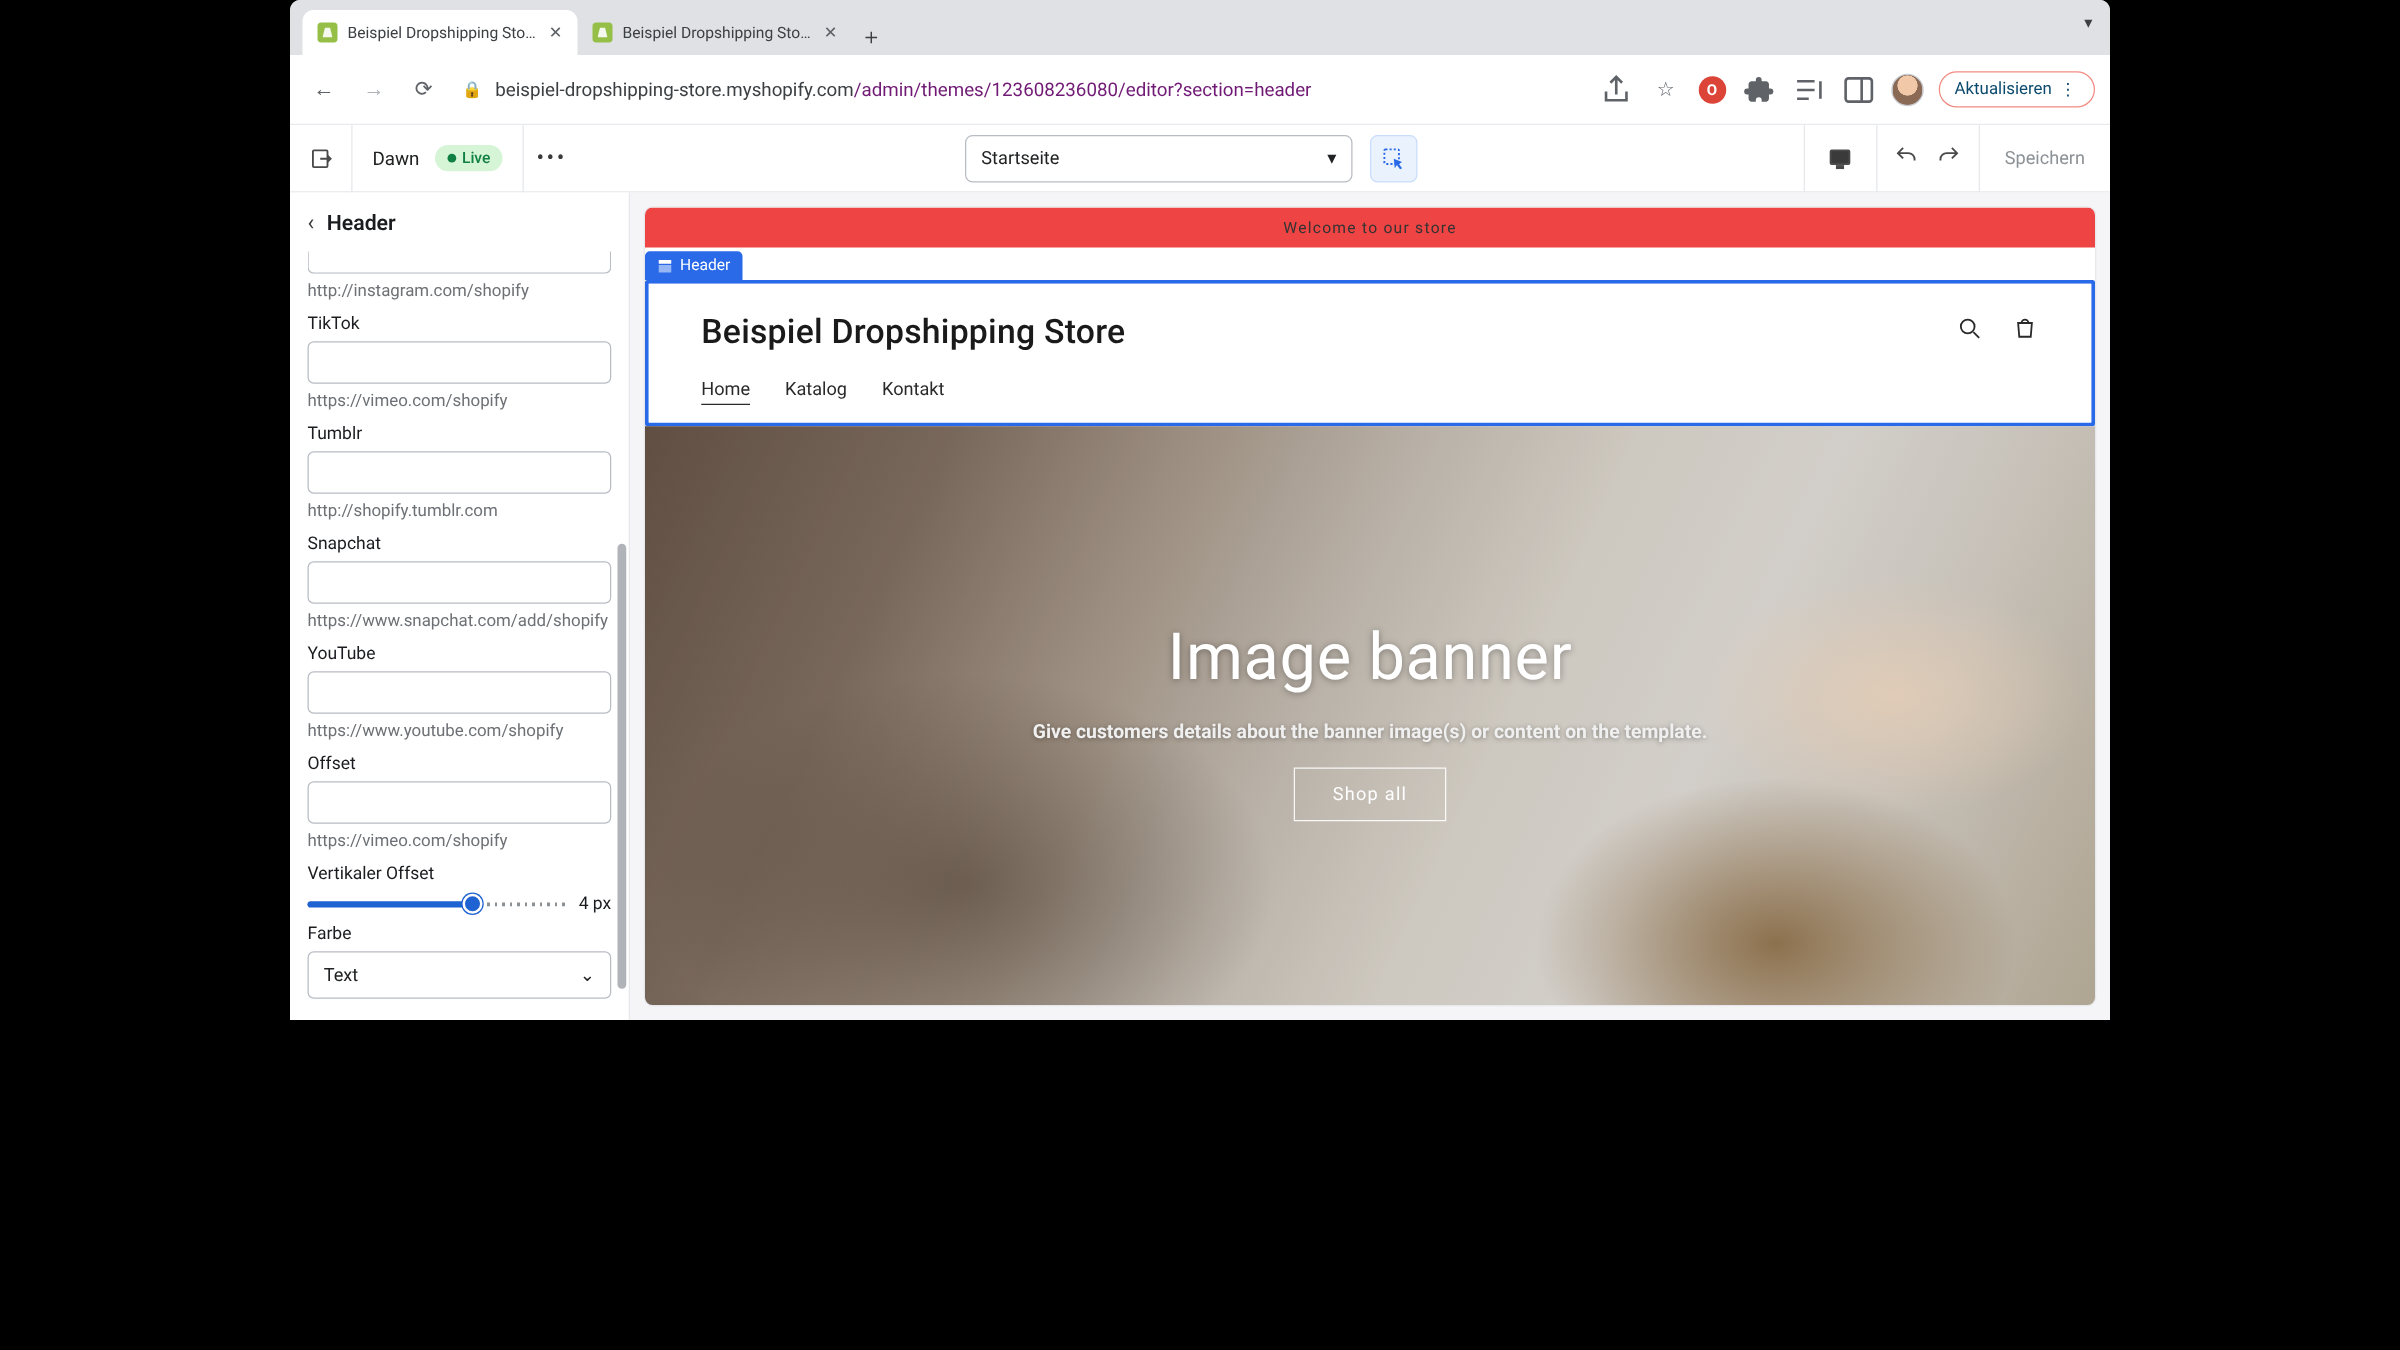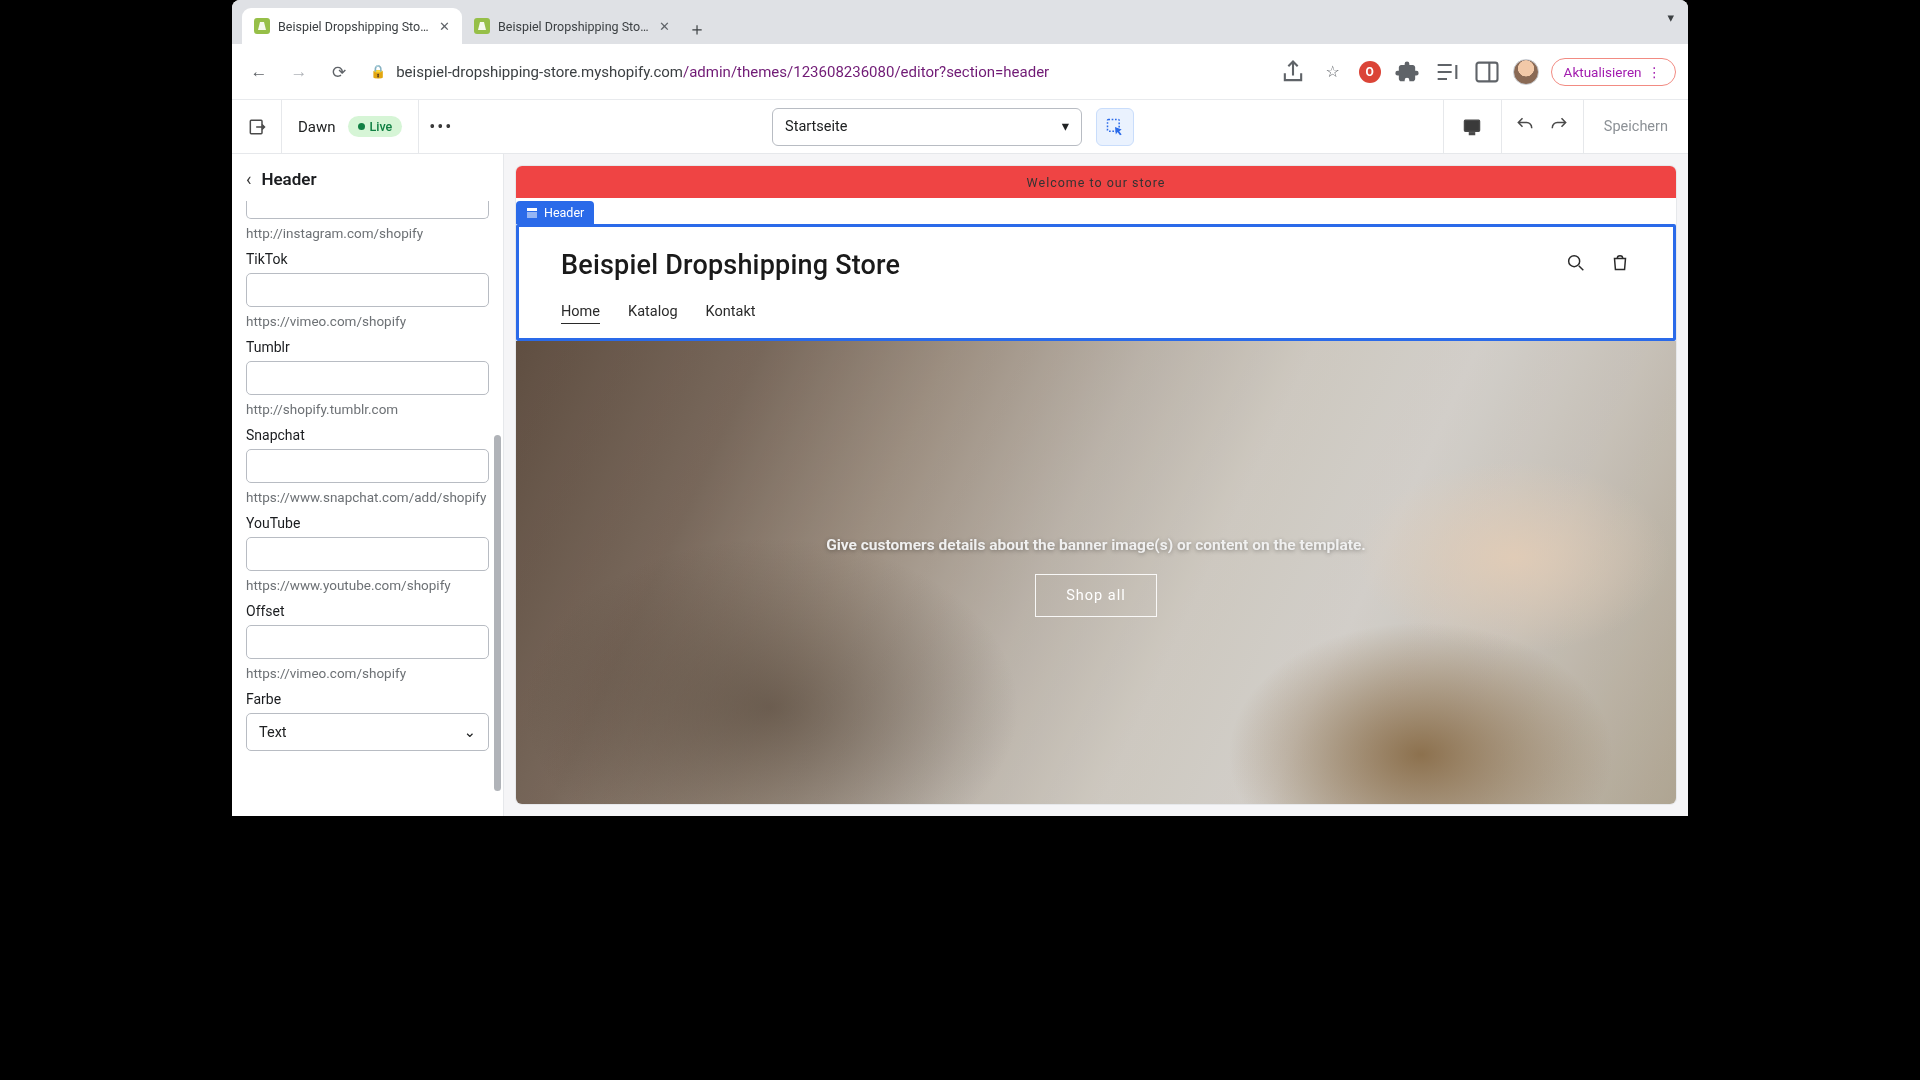--- a/index.html
+++ b/index.html
@@ -22,21 +22,21 @@
   .urlrow { height: 56px; background:#fff; display:flex; align-items:center; padding: 0 12px; gap: 10px; border-bottom:1px solid #e8eaed; }
   .navbtn { width: 30px; height: 30px; display:flex; align-items:center; justify-content:center; color:#5f6368; font-size:17px; border-radius:50%; }
   .navbtn.disabled { color:#b0b3b8; }
   .url { flex:1; display:flex; align-items:center; font-size:15px; color:#3c4043; padding-left:6px; }
   .lock { font-size:13px; color:#5f6368; margin-right:10px; }
   .url .dim { color:#701a75; }
   .right-icons { display:flex; align-items:center; gap:12px; }
   .ricon { width:28px; height:28px; display:flex; align-items:center; justify-content:center; color:#5f6368; font-size:16px; }
   .adblock { background:#db4437; color:#fff; border-radius:50%; width:22px; height:22px; font-size:12px; font-weight:bold; }
   .avatar { width:26px; height:26px; border-radius:50%; background: radial-gradient(circle at 50% 35%, #f2c9a8 40%, #8a6a55 42%); border:1px solid #c7cbd1;}
-  .update-pill { border:1px solid #f28b82; color:#a21caf; border-radius:16px; padding:5px 12px; font-size:13.5px; display:flex; align-items:flex-start; gap:6px; }
+  .update-pill { border:1px solid #f28b82; color:#0c4a6e; border-radius:16px; padding:5px 12px; font-size:13.5px; display:flex; align-items:flex-start; gap:6px; }
   .update-pill .dots { letter-spacing:2px; }
 
   
   .editor { position:absolute; top:100px; left:0; right:0; bottom:0; background:#f5f5f7; }
   .topbar { height:54px; background:#fff; border-bottom:1px solid #e6e8eb; display:flex; align-items:center; }
   .exit { width:50px; height:54px; border-right:1px solid #e6e8eb; display:flex; align-items:center; justify-content:center; }
   .exit svg { width:20px; height:20px; stroke:#4a4a4a; }
   .themecell { display:flex; align-items:center; gap:12px; padding:0 16px; border-right:1px solid #e6e8eb; height:54px; }
   .themename { font-size:15px; color:#202223; }
   .livepill { background:#d6f5d6; color:#108043; font-size:12.5px; font-weight:500; border-radius:12px; padding:3px 10px; display:flex; align-items:center; gap:5px; }
@@ -244,20 +244,31 @@
           <input class="finput" style="">
           <div class="fhint">https://www.youtube.com/shopify</div>
         </div>
 
         <div class="field">
           <div class="flabel">Offset</div>
           <input class="finput" style="">
           <div class="fhint">https://vimeo.com/shopify</div>
         </div>
 
+        <div class="field">
+          <div class="flabel">Vertikaler Offset</div>
+          <div class="slider-row">
+            <div class="slider">
+              <div class="track"></div>
+              <div class="trackfill" id="slider-fill" style="width: 64%;"></div>
+              <div class="thumb" id="slider-thumb" style="left: calc(64% - 8px);"></div>
+            </div>
+            <div class="slider-val">4 px</div>
+          </div>
+        </div>
 
         <div class="field">
           <div class="flabel">Farbe</div>
           <div class="selectbox">
             <span>Text</span>
             <span>⌄</span>
           </div>
         </div>
 
         <div class="scrolltrack">
@@ -296,20 +307,21 @@
             <div class="store-nav">
               <span class="active">Home</span>
               <span>Katalog</span>
               <span>Kontakt</span>
             </div>
           </div>
         </div>
 
         <div class="hero">
           <div class="center">
+            <h1>Image banner</h1>
             <p>Give customers details about the banner image(s) or content on the template.</p>
             <div class="btn">Shop all</div>
           </div>
         </div>
       </div>
     </div>
 
   </div>
 </div>
 

